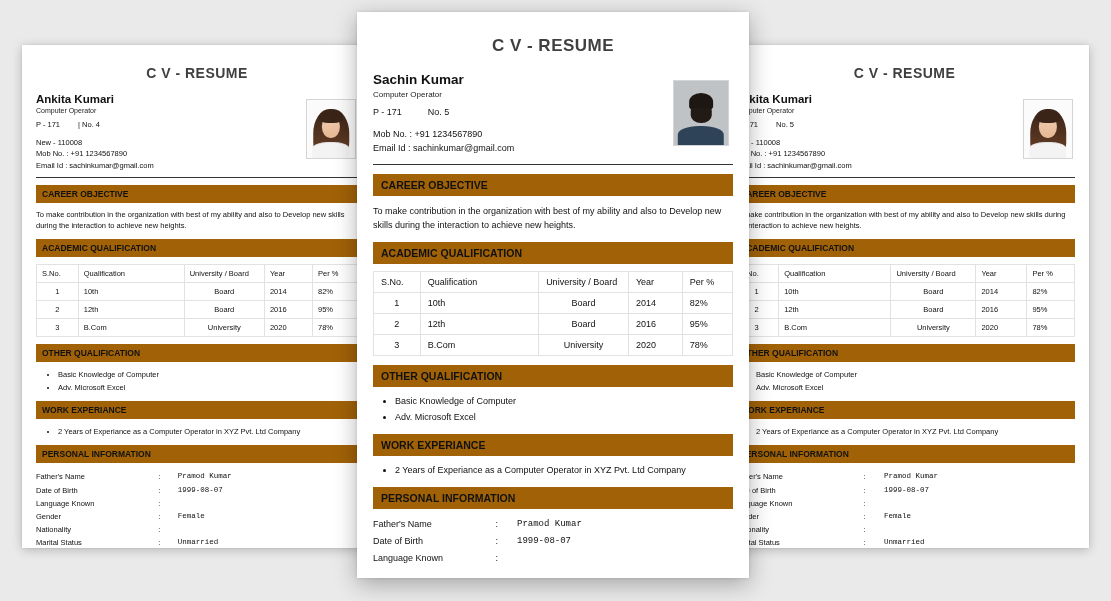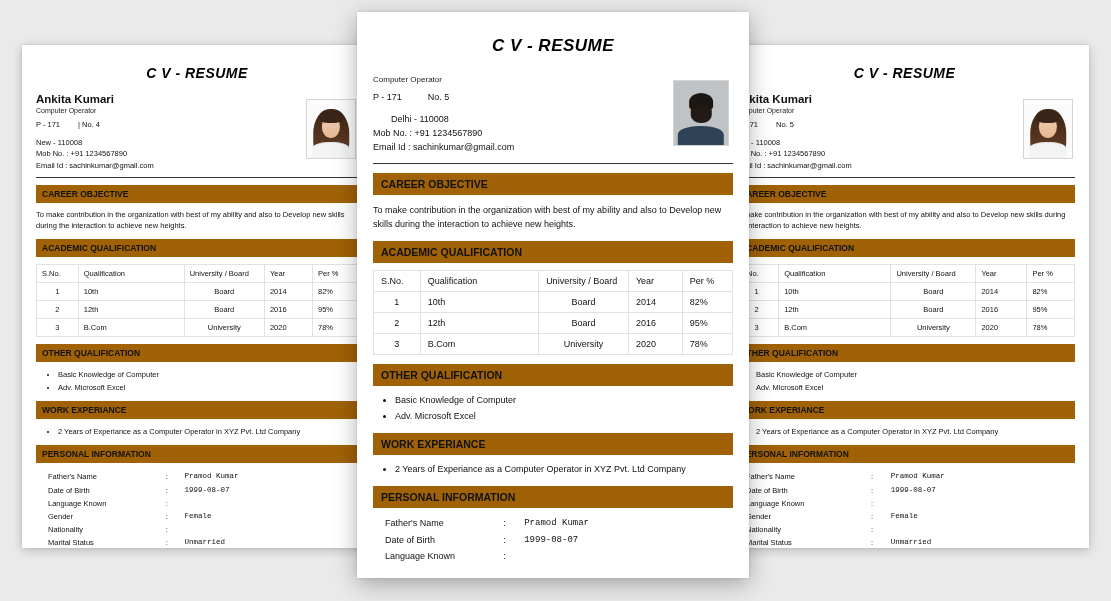--- a/index.html
+++ b/index.html
@@ -28,23 +28,22 @@
 
   .inner{box-sizing:border-box;}
   
   .card-left .inner, .card-right .inner{padding:10px 14px 10px 14px;}
   .card-mid .inner{padding:14px 16px 14px 16px;}
 
   
   .card-right .inner{margin-left:-20px;}
 
   .cv-title{
-    text-align:center;font-weight:bold;color:#000000;
+    text-align:center;font-weight:bold;color:#404040;
     letter-spacing:0.5px;
-    font-style:italic;
   }
   .card-left .cv-title,.card-right .cv-title{font-size:14px;margin:10px 0 12px 0;}
   .card-mid .cv-title{font-size:17px;margin:10px 0 16px 0;}
 
   .topblock{display:flex;align-items:flex-start;justify-content:space-between;}
   .who{flex:1 1 auto;min-width:0;}
   .name{font-weight:bold;color:#111;}
   .card-left .name,.card-right .name{font-size:11.5px;}
   .card-mid .name{font-size:13.5px;}
   .role{color:#222;}
@@ -94,21 +93,21 @@
   table.qual colgroup col.c1{width:13%;}
   table.qual colgroup col.c2{width:33%;}
   table.qual colgroup col.c3{width:25%;}
   table.qual colgroup col.c4{width:15%;}
   table.qual colgroup col.c5{width:14%;}
 
   ul.bul{margin:6px 0 2px 0;padding-left:22px;color:#111;}
   .card-left ul.bul li,.card-right ul.bul li{font-size:7.5px;line-height:1.75;}
   .card-mid ul.bul li{font-size:9px;line-height:1.8;}
 
-  .pi{margin-top:7px;margin-left:12px;}
+  .pi{margin-top:7px;}
   .pi-row{display:flex;color:#111;}
   .card-left .pi-row,.card-right .pi-row{font-size:7.5px;line-height:1.75;}
   .card-mid .pi-row{font-size:9px;line-height:1.85;}
   .pi-k{width:38%;}
   .pi-c{width:6%;}
   .pi-v{flex:1;font-family:Liberation Mono, monospace;}
   .card-mid .pi-k{width:34%;}
 
   
   .ph-f{position:absolute;inset:0;background:#fbfbfb;}
@@ -382,27 +381,27 @@
       </div>
 
     </div>
   </div>
 
   <div class="card card-mid">
     <div class="inner">
       <div class="cv-title">C V - RESUME</div>
       <div class="topblock">
         <div class="who">
+          <div class="name">Sachin Kumar</div>
           <div class="role">Computer Operator</div>
           <div class="idline">
             <span>P - 171</span>
             <span>No. 5</span>
           </div>
           <div class="addr">
-            <div class="ind">Delhi - 110008</div>
             <div>Mob No. : +91 1234567890</div>
             <div>Email Id : sachinkumar@gmail.com</div>
           </div>
         </div>
         <div class="photo">
           <div class="ph-m">
             <div class="face"></div>
               <div class="hair"></div>
               <div class="beard"></div>
               <div class="body"></div>

